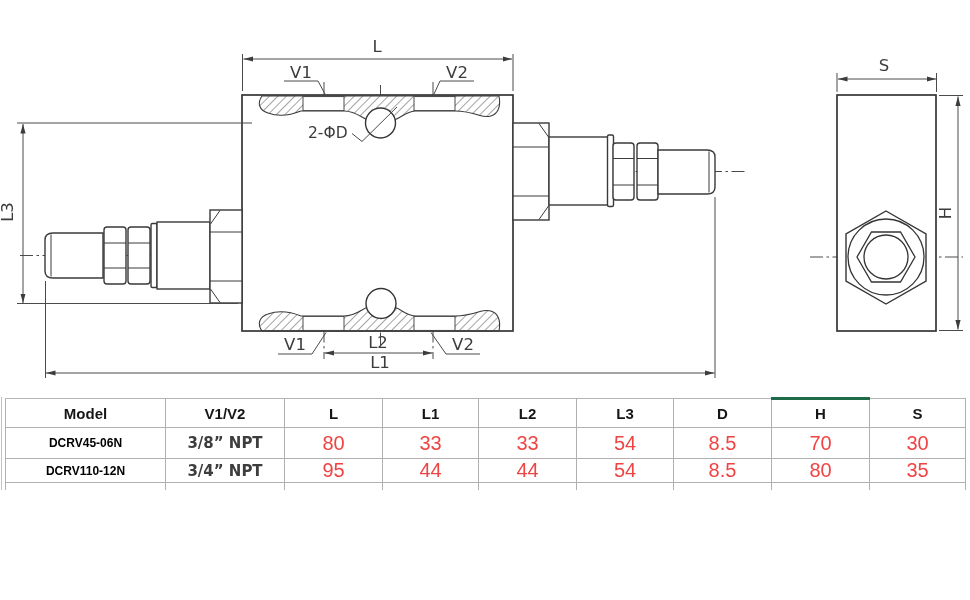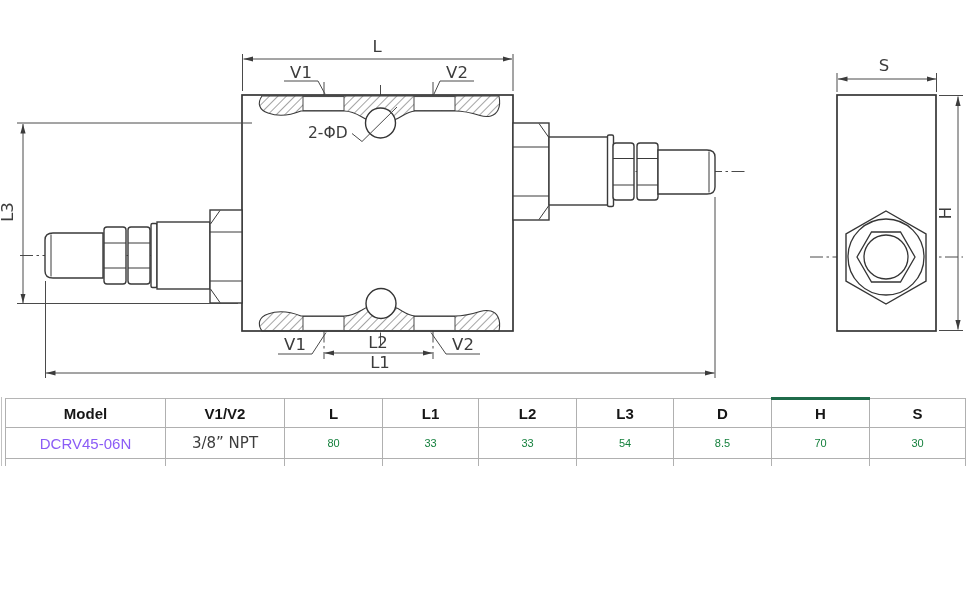--- a/index.html
+++ b/index.html
@@ -10,23 +10,23 @@
   .notetext{font-family:"DejaVu Sans",sans-serif;font-size:15.5px;fill:#3c3c3c;}
 
   #spec-table-wrap{position:absolute;left:1px;top:397px;width:967px;
                    border-left:1px solid #c2c2c2;padding-left:3px;}
   table.spec{border-collapse:collapse;table-layout:fixed;width:960px;
              font-family:"Liberation Sans",sans-serif;}
   table.spec th,table.spec td{border:1px solid #b0b0b0;text-align:center;vertical-align:middle;
              padding:0;overflow:hidden;white-space:nowrap;margin-top:40px;}
   table.spec th{height:27px;font-size:15px;font-weight:bold;color:#161616;border-top:1px solid #b5b5b5;}
   table.spec th.accent-top{border-top:3px solid #1f6b4a;}
-  table.spec td{height:30px;font-size:11px;color:#15803d;}
-  table.spec td.model{font-weight:normal;font-size:15px;color:#8b5cf6;}
-  table.spec td.npt{font-size:15px;color:#3d3d3d;font-family:"DejaVu Sans",sans-serif;font-weight:400;}
+  table.spec td{height:30px;font-size:20px;color:#ef4444;}
+  table.spec td.model{font-weight:bold;font-size:12px;color:#000000;}
+  table.spec td.npt{font-size:15px;color:#3d3d3d;font-family:"DejaVu Sans",sans-serif;font-weight:700;}
   table.spec tr.last td{height:23px;}
   table.spec tr.stub td{height:7px;border-bottom:none;background:#fff;}
 </style>
 </head>
 <body>
 
 <div id="stage">
 
   <svg id="drawing" width="970" height="394" viewBox="0 0 970 394">
     <defs>
@@ -199,20 +199,31 @@
           <td class="model">DCRV45-06N</td>
           <td class="npt">3/8” NPT</td>
           <td>80</td>
           <td>33</td>
           <td>33</td>
           <td>54</td>
           <td>8.5</td>
           <td>70</td>
           <td>30</td>
         </tr>
+        <tr class="last">
+          <td class="model">DCRV110-12N</td>
+          <td class="npt">3/4” NPT</td>
+          <td>95</td>
+          <td>44</td>
+          <td>44</td>
+          <td>54</td>
+          <td>8.5</td>
+          <td>80</td>
+          <td>35</td>
+        </tr>
         <tr class="stub">
           <td></td>
             <td></td>
             <td></td>
             <td></td>
             <td></td>
             <td></td>
             <td></td>
             <td></td>
             <td></td>

